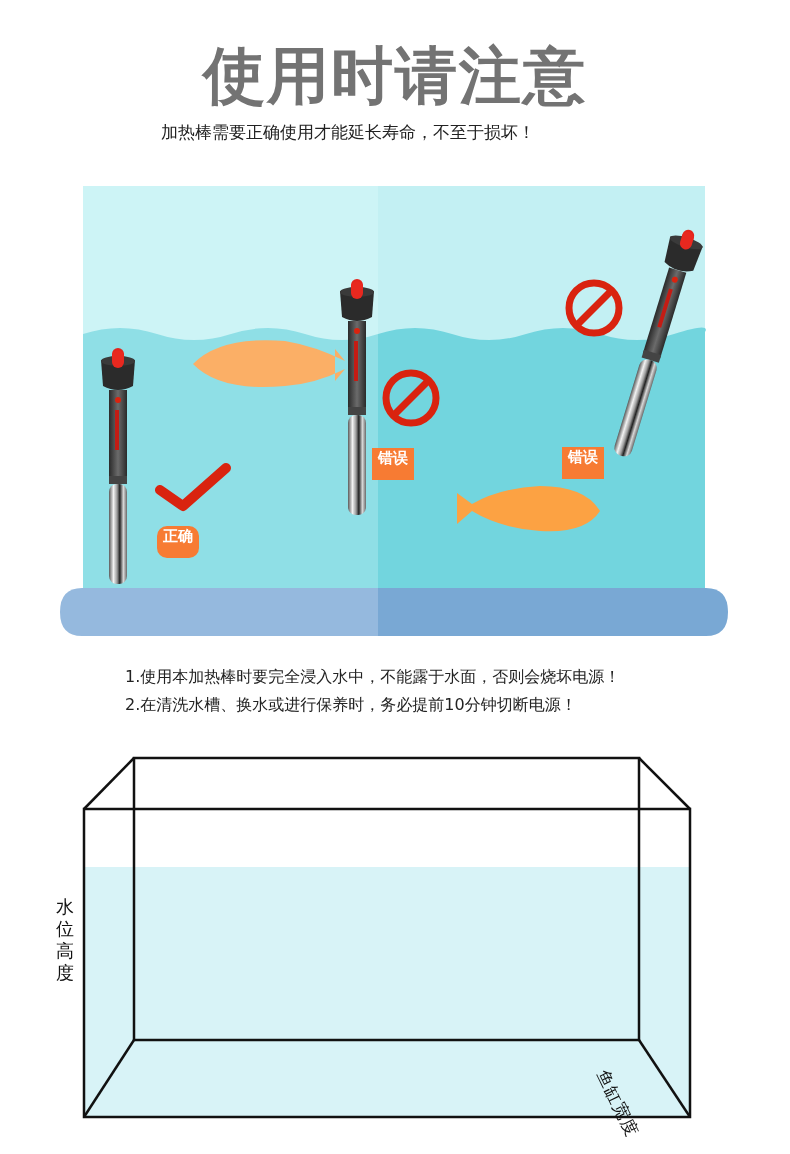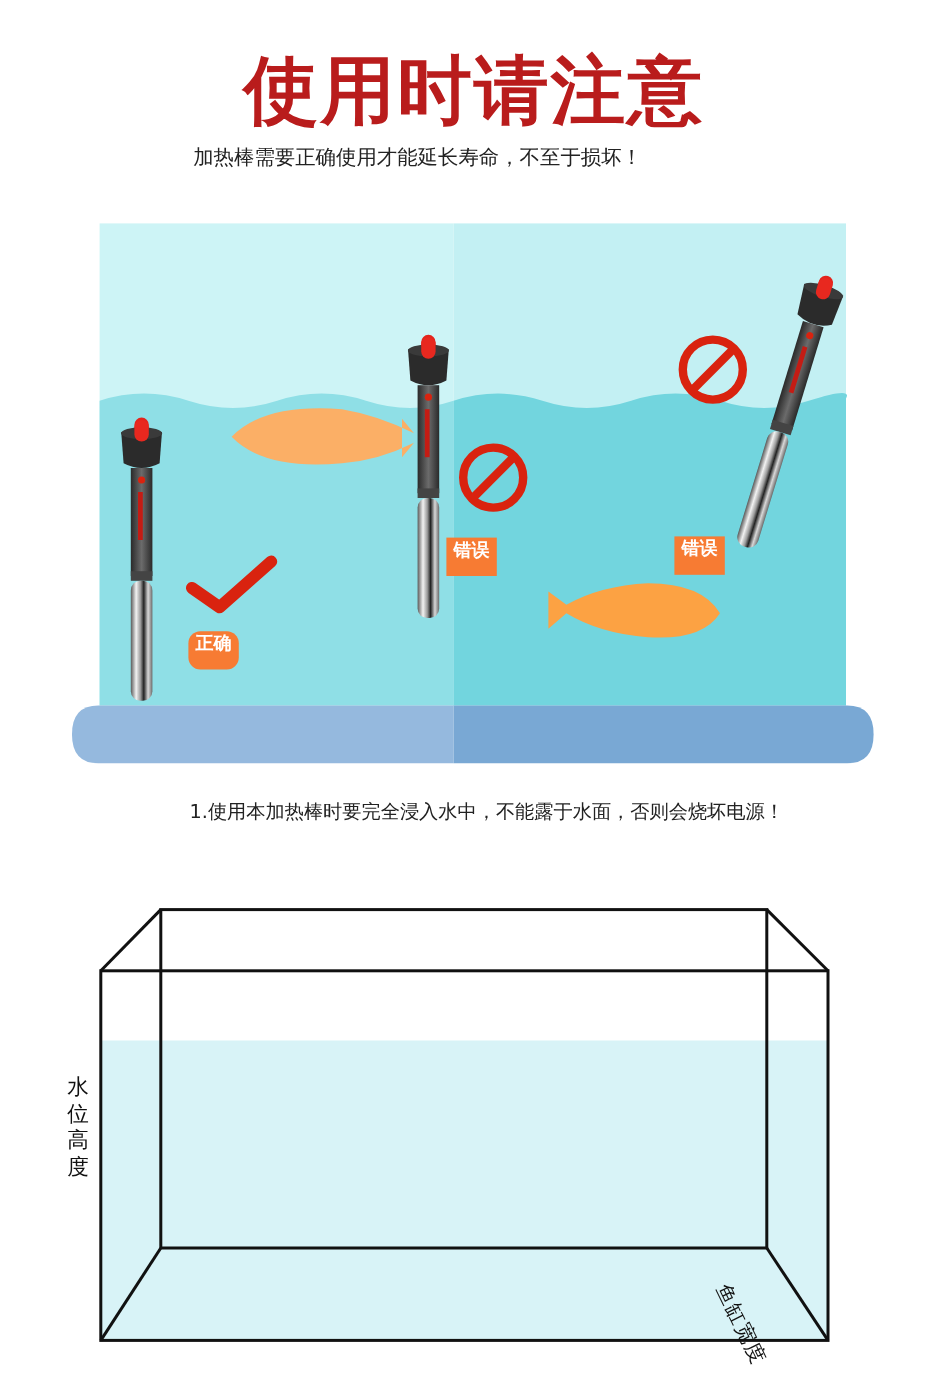--- a/index.html
+++ b/index.html
@@ -1,22 +1,22 @@
 <!DOCTYPE html>
 <html><head>
 <meta charset="utf-8">
 <style>
   html, body { margin:0; padding:0; background:#ffffff; }
   body { width:790px; height:1154px; position:relative; overflow:hidden; font-family:"DejaVu Sans", sans-serif; }
-  .title { position:absolute; left:0; top:36px; width:790px; text-align:center; font-size:62px; font-weight:bold; color:#b91c1c; letter-spacing:2px; line-height:80px; }
+  .title { position:absolute; left:0; top:36px; width:790px; text-align:center; font-size:62px; font-weight:bold; color:#737373; letter-spacing:2px; line-height:80px; }
   .subtitle { position:absolute; left:0; top:120px; width:696px; text-align:center; font-size:17px; color:#222; line-height:24px; }
   .scene { position:absolute; left:60px; top:186px; width:670px; height:452px; }
   .scene svg { position:absolute; left:0; top:0; }
   .badge { position:absolute; background:#f77b33; color:#fff; font-size:15px; font-weight:bold; padding:0 6px; line-height:21px; height:32px; }
-  .notes { position:absolute; left:125px; top:663px; font-size:16px; color:#222; line-height:28px;margin-left:33px; }
+  .notes { position:absolute; left:125px; top:663px; font-size:16px; color:#222; line-height:28px; }
   .tank { position:absolute; left:50px; top:750px; }
   .vlabel { position:absolute; left:54px; top:896px; width:22px; font-size:18px; line-height:22px; color:#111; text-align:center; }
   .dlabel { position:absolute; left:612px; top:1066px; font-size:17px; color:#111; transform:rotate(64deg); transform-origin:left top; letter-spacing:1px; white-space:nowrap; }
 </style>
 </head>
 <body>
 
 <div class="title">使用时请注意</div>
 <div class="subtitle">加热棒需要正确使用才能延长寿命，不至于损坏！</div>
 
@@ -87,20 +87,21 @@
     </g>
   </svg>
 
   <div class="badge" style="left:97px; top:340px;border-radius:10px;">正确</div>
   <div class="badge" style="left:312px; top:262px;">错误</div>
   <div class="badge" style="left:502px; top:261px;">错误</div>
 </div>
 
 <div class="notes">
   <div>1.使用本加热棒时要完全浸入水中，不能露于水面，否则会烧坏电源！</div>
+  <div>2.在清洗水槽、换水或进行保养时，务必提前10分钟切断电源！</div>
 </div>
 
 <div class="tank">
   <svg width="660" height="380" viewBox="0 0 660 380">
 
     <polygon points="34,117 640,117 640,367 34,367" fill="#d8f3f7"></polygon>
 
     <rect x="84" y="8" width="505" height="282" fill="none" stroke="#111" stroke-width="2.5"></rect>
 
     <rect x="34" y="59" width="606" height="308" fill="none" stroke="#111" stroke-width="2.5"></rect>

